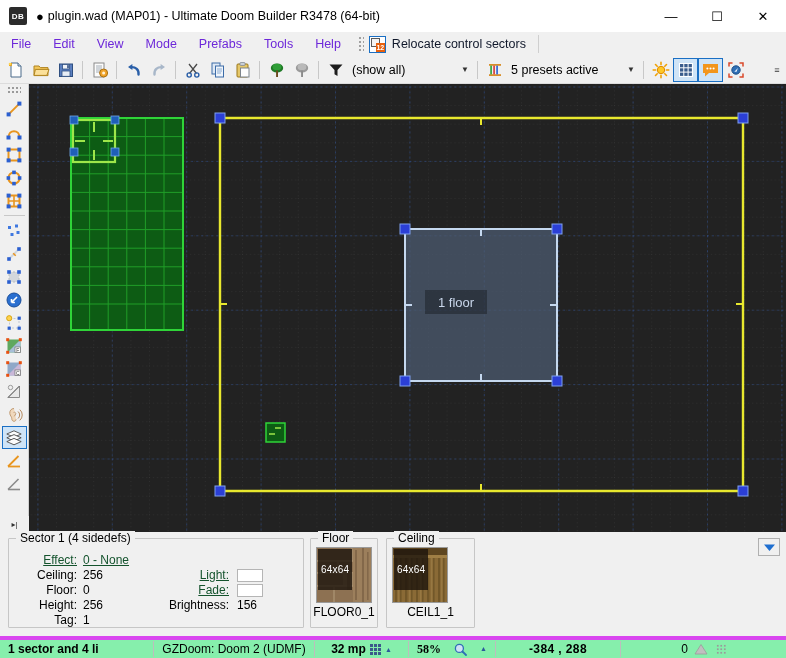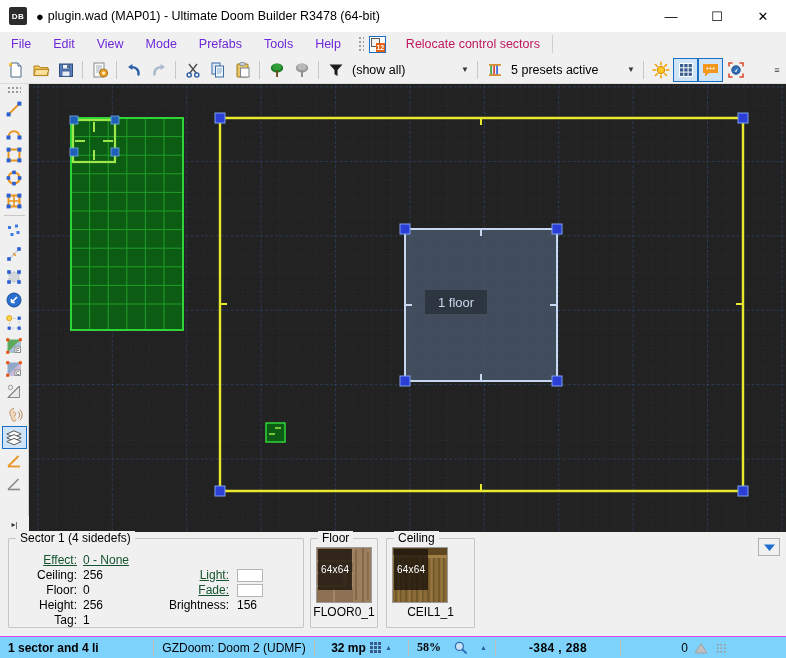--- a/index.html
+++ b/index.html
@@ -49,21 +49,21 @@
   .relocate-ico {
     position:relative; width:17px; height:17px; flex:none;
     border:1.5px solid #1a6fc4; background:#fff;
   }
   .relocate-ico i {
     position:absolute; display:block;
   }
   .relocate-ico .r1 { left:1px; top:1px; width:9px; height:9px; border:1px solid #5a5a5a; background:#f4f4f4; }
   .relocate-ico .r2 { right:0px; bottom:0px; width:9px; height:9px; background:#e8600d; color:#fff;
         font-style:normal; font-size:7px; font-weight:bold; text-align:center; line-height:9px; }
-  #relocate-label { font-size:12.5px; color:#be185d; white-space:nowrap;margin-left:14px; }
+  #relocate-label { font-size:12.5px; color:#0f172a; white-space:nowrap; }
   .vsep { width:1px; height:18px; background:#cfcfcf; margin:0 5px; }
 
   
   #toolbar {
     position:absolute; left:0; top:56px; width:786px; height:28px;
     background:#f0f0f0; display:flex; align-items:center; padding-left:3px;
     border-bottom:1px solid #dcdcdc;
   }
   .tb { width:25px; height:24px; display:flex; align-items:center; justify-content:center; flex:none; }
   .tb.on { background:#cfe4f7; border:1.5px solid #1a6fc4; }
@@ -134,21 +134,21 @@
   .texname { position:absolute; left:0; top:66px; width:100%; text-align:center; font-size:12px; color:#000; }
   #panel-collapse {
     position:absolute; right:6px; top:6px; width:22px; height:18px;
     background:#f0f0f0; border:1px solid #b0b0b0;
     display:flex; align-items:center; justify-content:center;
   }
 
   
   #statusbar {
     position:absolute; left:0; top:636px; width:786px; height:22px;
-    background:#7dd3fc; border-top:1px solid #d946ef;
+    background:#86efac; border-top:4px solid #d946ef;
     display:flex; align-items:center; font-size:12px; color:#000;
   }
   .sb { display:flex; align-items:center; height:22px; padding:0 8px; white-space:nowrap; }
   .sbsep { width:1px; height:16px; background:#bdbdbd; flex:none; }
   .sb b { font-weight:bold; }
   #sb-sector { width:153px; overflow:hidden; font-weight:bold; }
   #sb-game { width:160px; justify-content:center; }
   #sb-grid { width:93px; justify-content:center; gap:4px; }
   #sb-zoom { width:86px; justify-content:space-between; gap:6px;font-family:Liberation Serif, serif; }
   #sb-coord { width:124px; justify-content:center; font-weight:bold; letter-spacing:.4px; }

